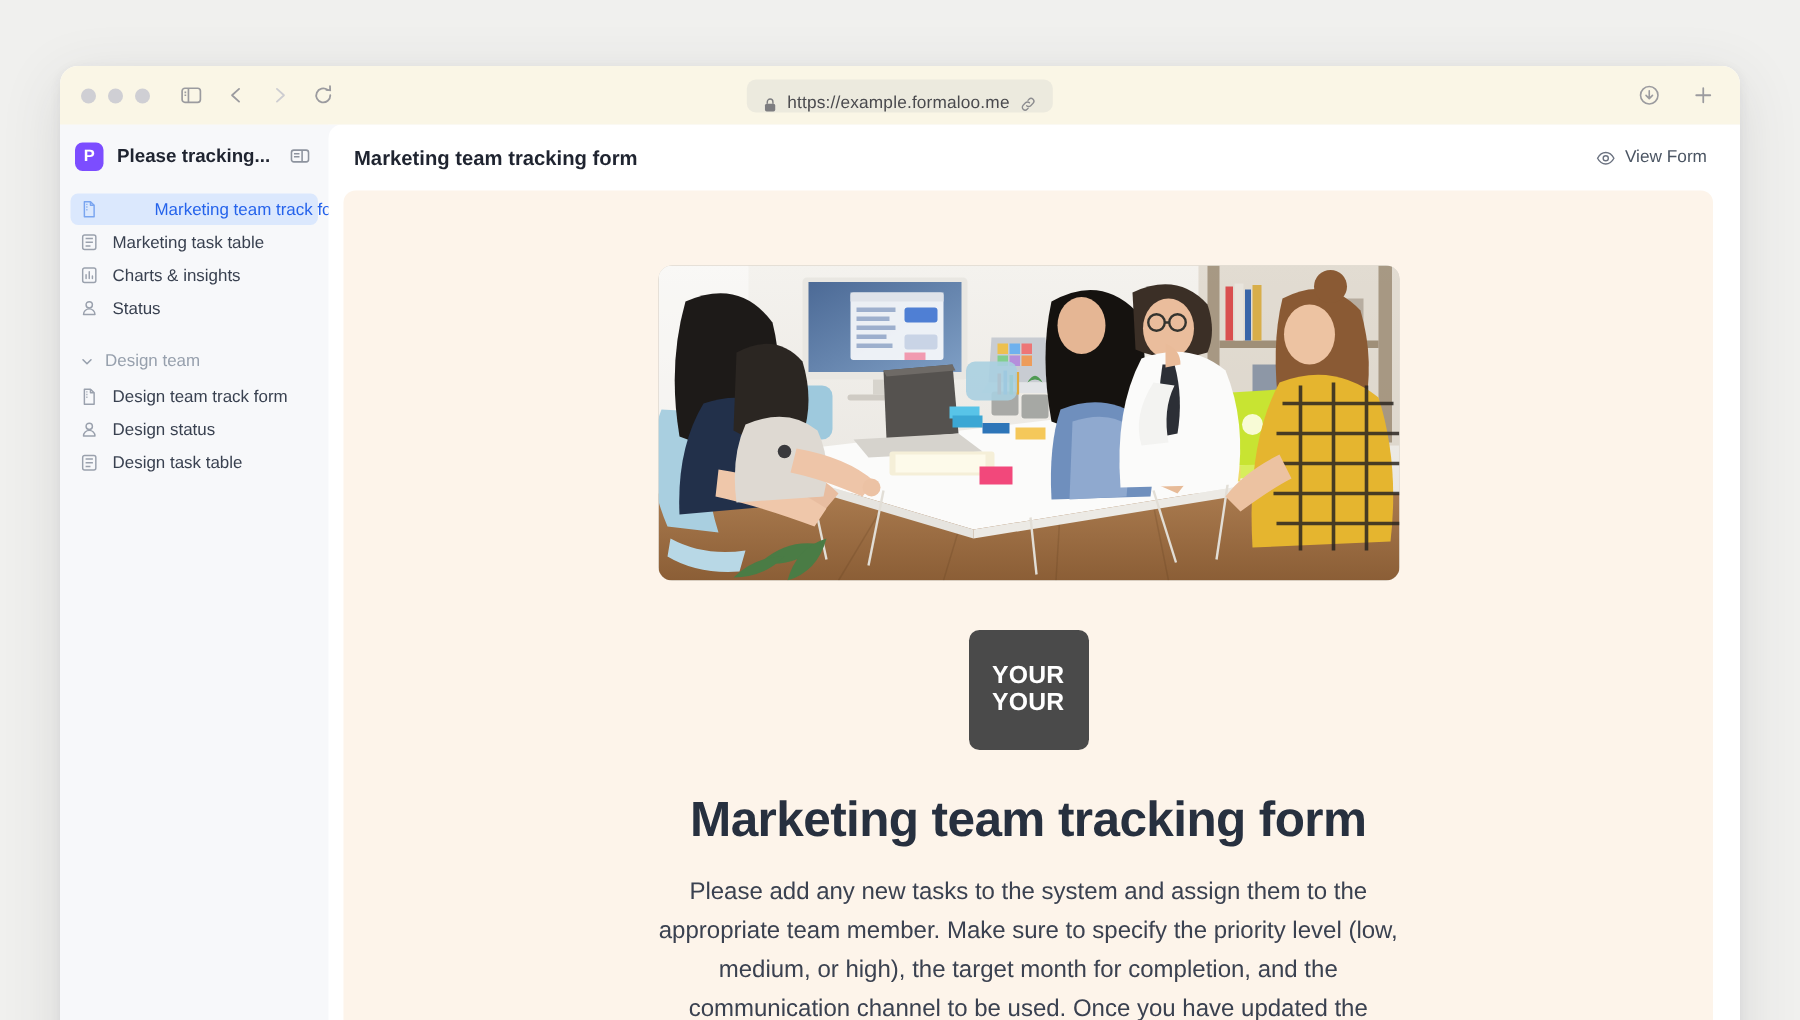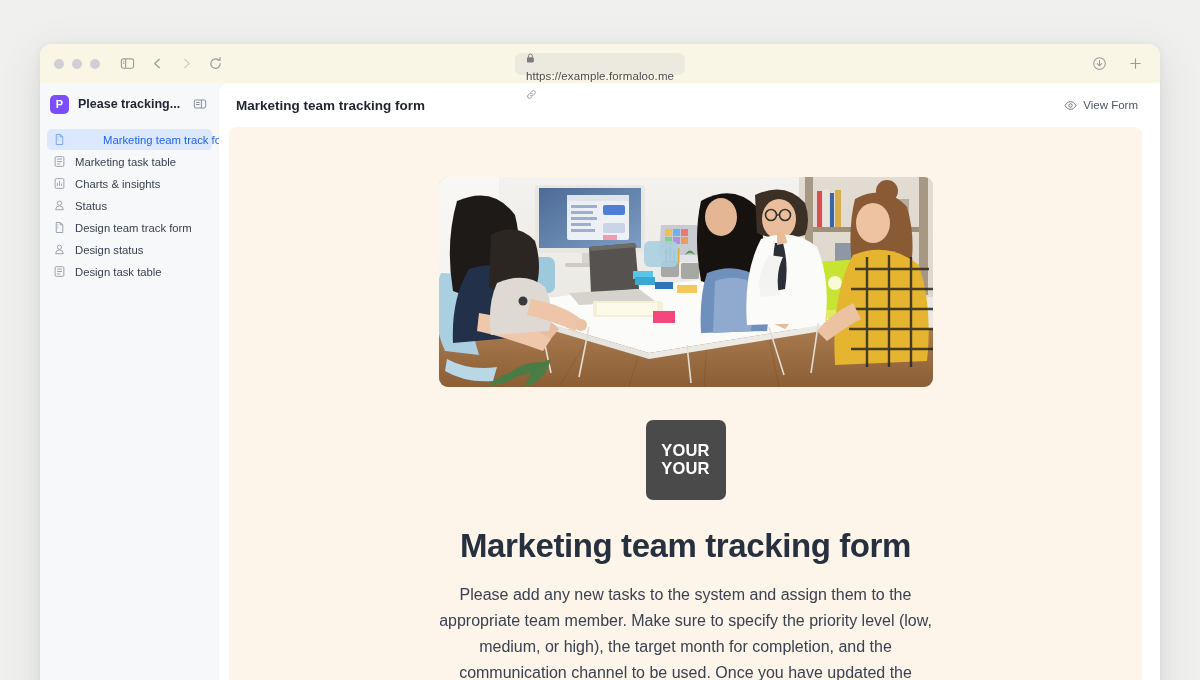--- a/index.html
+++ b/index.html
@@ -49,24 +49,23 @@
   .urlbar {
     position: absolute;
     left: 50%;
     transform: translateX(-50%);
     top: 50%;
     margin-top: -11px;
     height: 22px;
     background: #eceade;
     border-radius: 6px;
     display: flex;
-    align-items: flex-start;
+    align-items: flex-end;
     gap: 7px;
     padding: 0 11px;
-    flex-direction: column;
   }
   .url-text {
     font-size: 11.5px;
     color: #4a4a4e;
     letter-spacing: .01em;
     white-space: nowrap;
   }
 
   .tb-right {
     position: absolute;
@@ -374,20 +373,28 @@
         <div class="nav-item">
           <span class="ico">
             <svg width="13" height="13" viewBox="0 0 16 16" fill="none" stroke="currentColor" stroke-width="1.2">
               <circle cx="8" cy="5.2" r="2.6"></circle>
               <path d="M3.3 13.2 a4.7 4.7 0 0 1 9.4 0 z" stroke-linejoin="round"></path>
             </svg>
           </span>
           <span class="lbl">Status</span>
         </div>
 
+        <div class="nav-group-header">
+          <span class="chev">
+            <svg width="10" height="10" viewBox="0 0 12 12" fill="none" stroke="currentColor" stroke-width="1.25" stroke-linecap="round" stroke-linejoin="round">
+              <path d="M2.8 4.6 L6 7.8 L9.2 4.6"></path>
+            </svg>
+          </span>
+          <span class="lbl">Design team</span>
+        </div>
 
         <div class="nav-item">
           <span class="ico">
             <svg width="13" height="13" viewBox="0 0 16 16" fill="none" stroke="currentColor" stroke-width="1.2" stroke-linejoin="round">
               <path d="M4 1.8 h5 l3 3 v9.4 H4 z"></path>
               <path d="M9 1.8 v3 h3"></path>
               <path d="M5.6 4 h.9 M5.6 6.2 h.9 M5.6 8.4 h.9"></path>
             </svg>
           </span>
           <span class="lbl">Design team track form</span>

